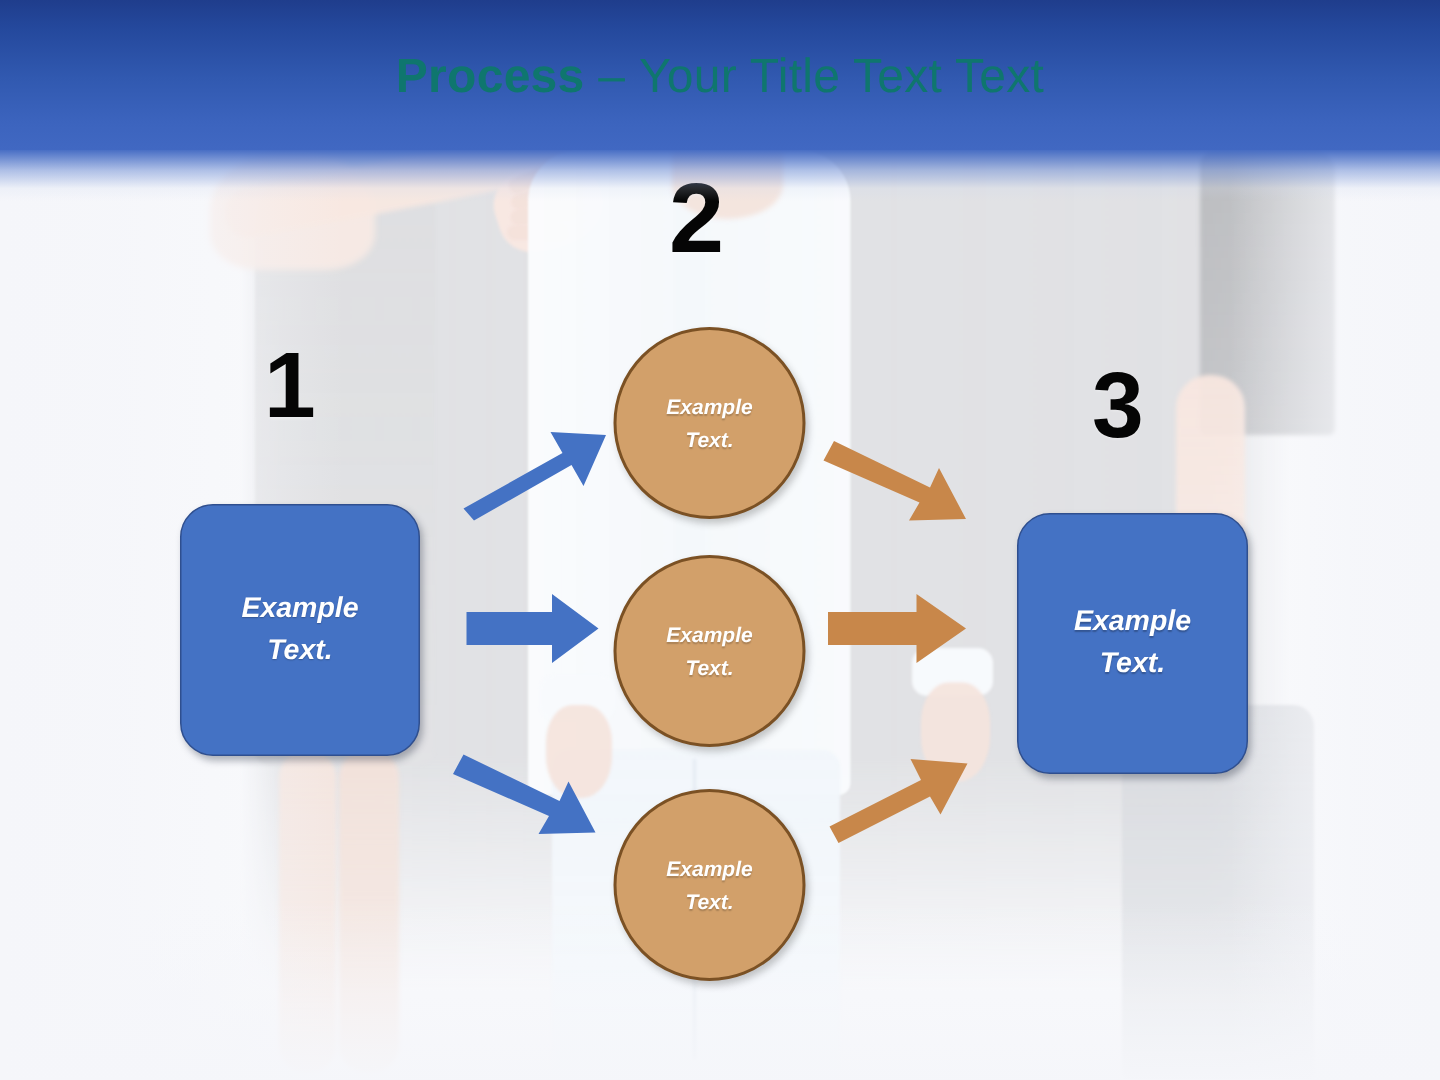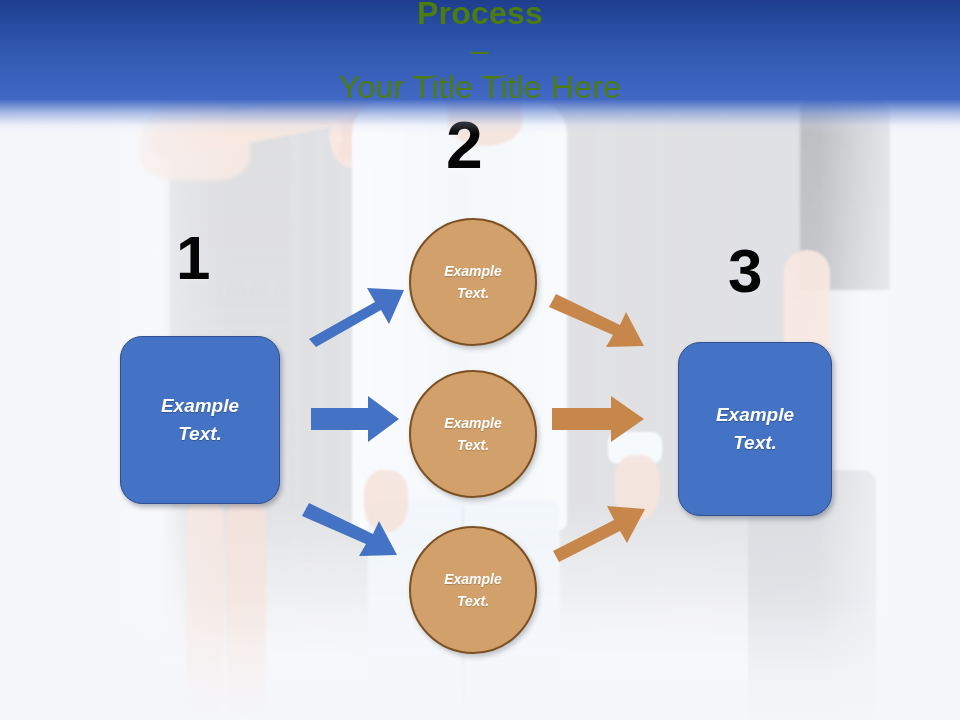--- a/index.html
+++ b/index.html
@@ -237,25 +237,24 @@
     pointer-events: none;
   }
   .title {
     position: absolute;
     left: 0; top: 0;
     width: 960px; height: 100px;
     display: flex;
     align-items: center;
     justify-content: center;
     z-index: 9;
-    color: #4d7c0f;
+    color: #0f766e;
     font-size: 32px;
     letter-spacing: 0.2px;
     white-space: pre;
-    flex-direction: column;
   }
   .title .bold { font-weight: bold; }
   .title .reg  { font-weight: normal; }
 
   
   .step-num {
     position: absolute;
     z-index: 6;
     color: #050505;
     font-weight: bold;
@@ -413,15 +412,15 @@
     <span>Text.</span>
   </div>
 
   <div class="blue-box" id="box-right">
     <span>Example</span>
     <span>Text.</span>
   </div>
 
   <div class="banner"></div>
   <div class="banner-glow"></div>
-  <div class="title"><span class="bold">Process</span><span class="reg"> – </span><span class="reg">Your Title Title Here</span></div>
+  <div class="title"><span class="bold">Process</span><span class="reg"> – </span><span class="reg">Your Title Text Text</span></div>
 
 </div>
 
 </body></html>

